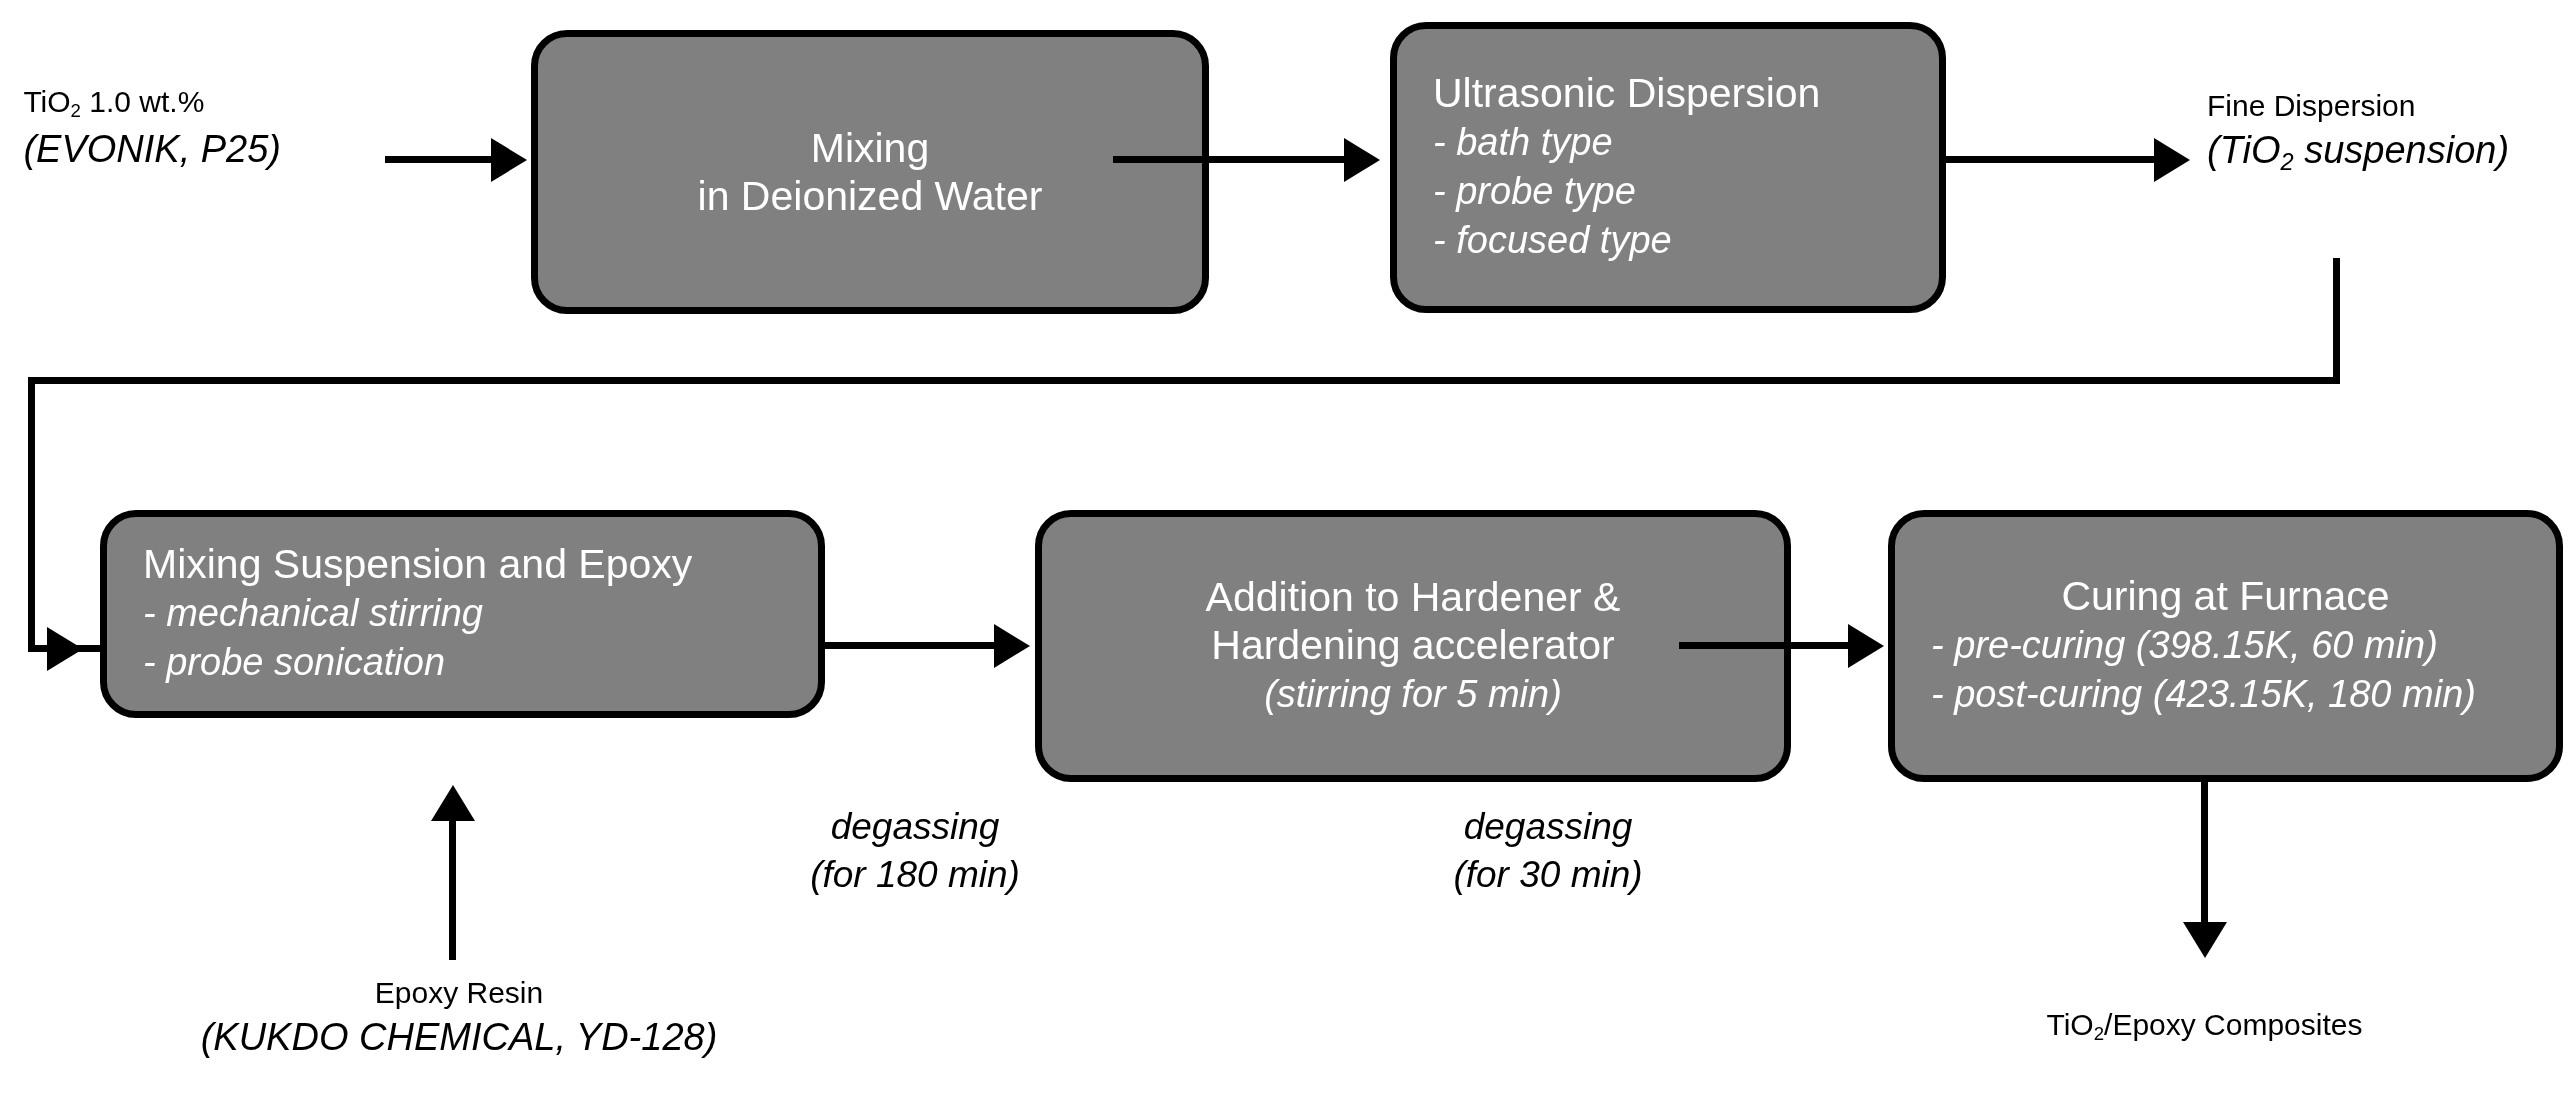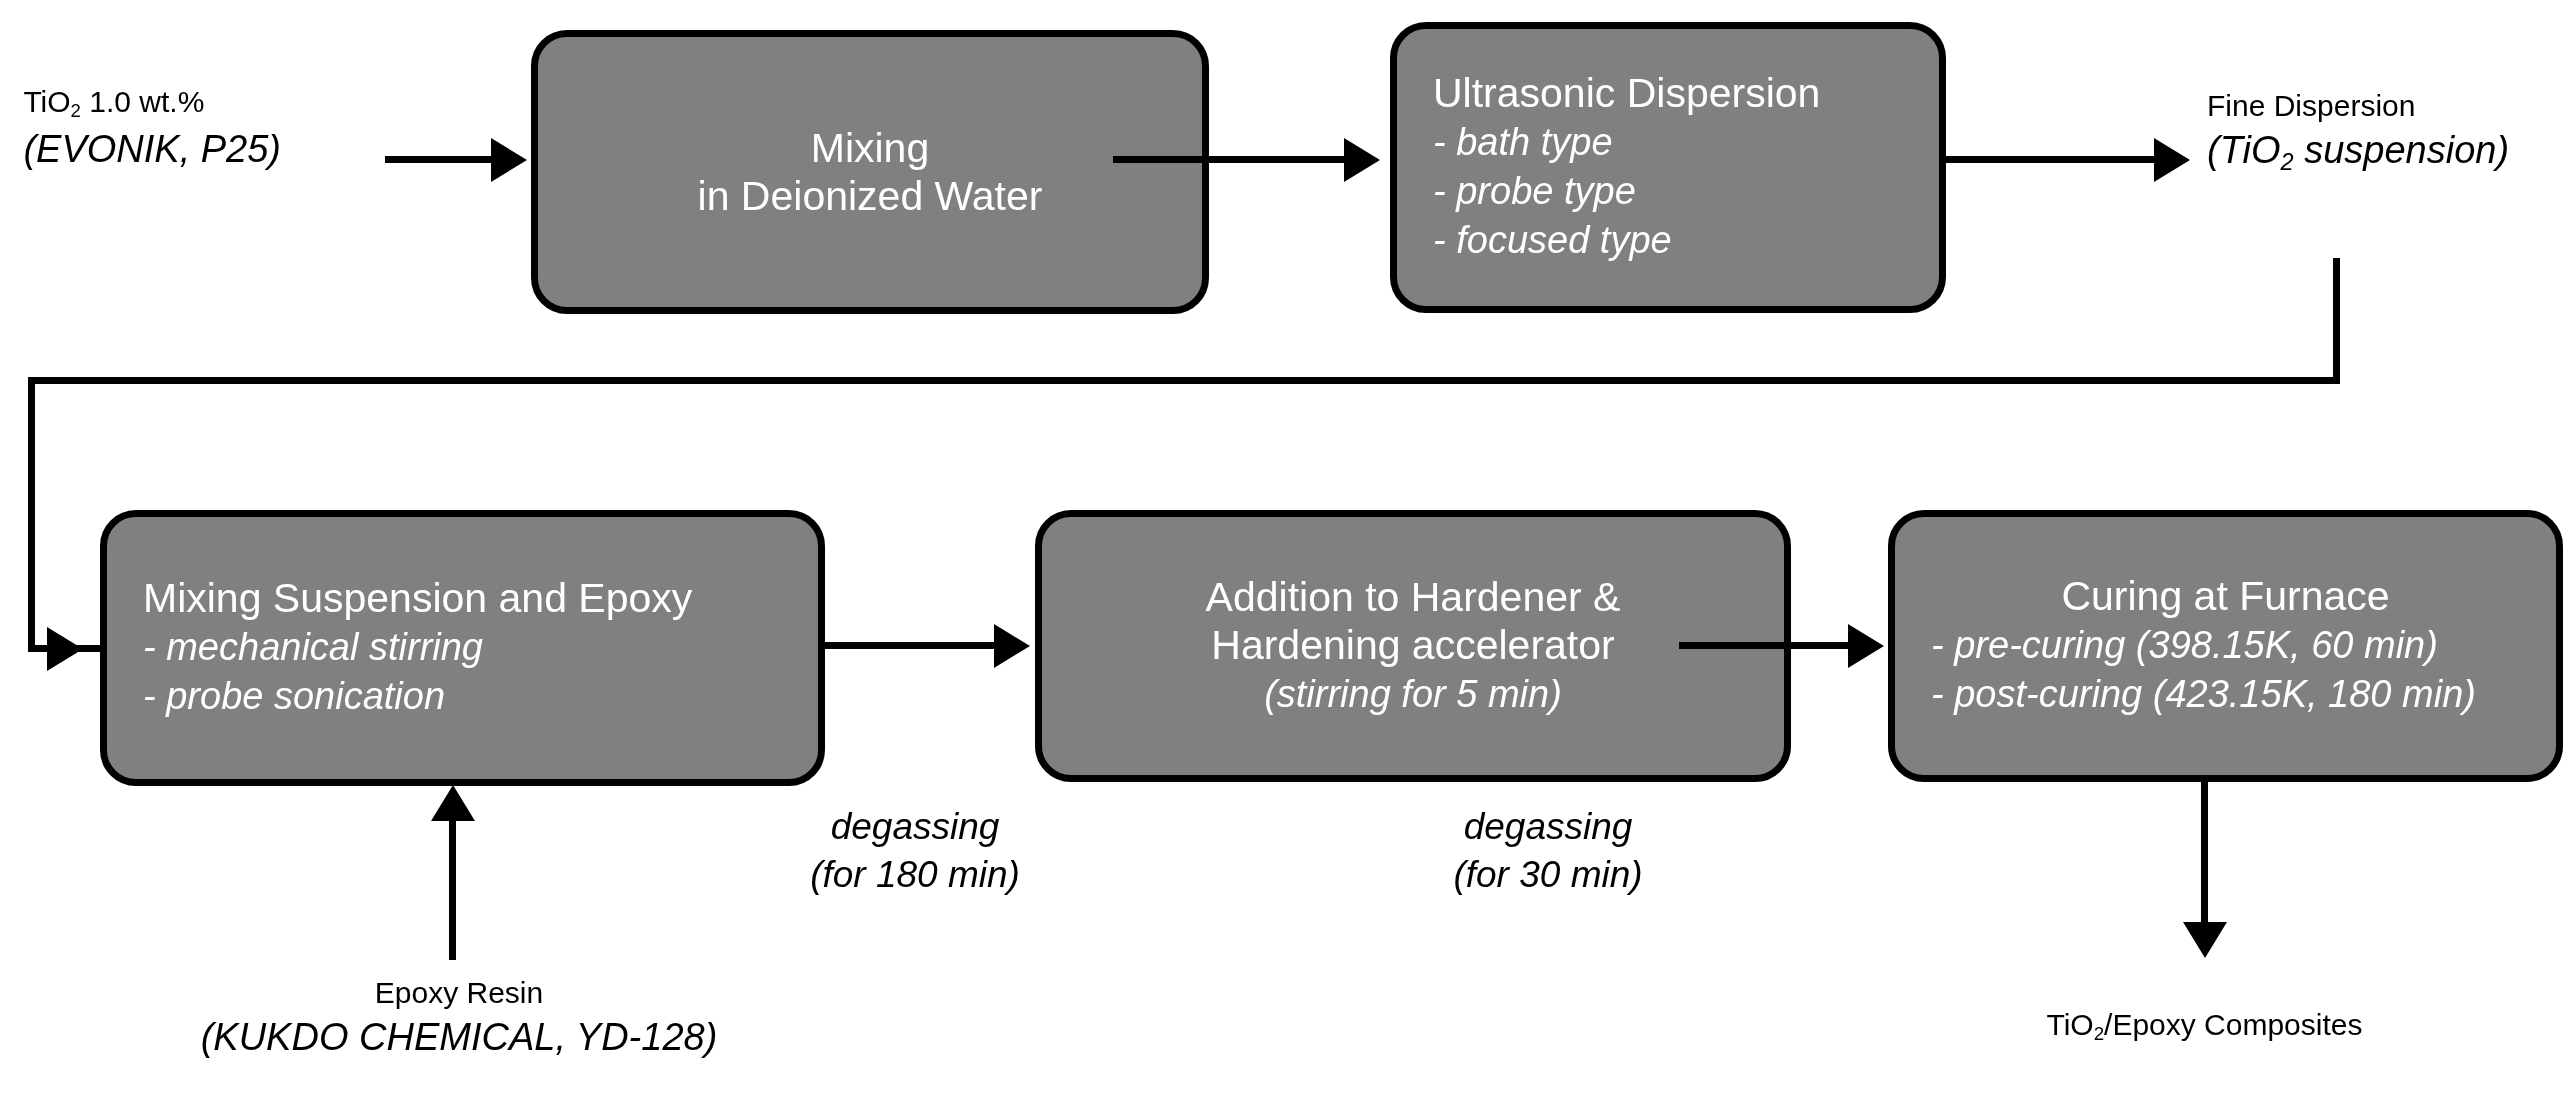--- a/index.html
+++ b/index.html
@@ -137,21 +137,21 @@
     <span class="main">Fine Dispersion</span>
     <span class="paren"><span>(TiO</span><sub>2</sub><span> suspension)</span></span>
   </div>
 
   <div class="vline" style="left:2333px; top:258px; height:126px;"></div>
   <div class="hline" style="left:28px; top:377px; width:2312px;"></div>
   <div class="vline" style="left:28px; top:377px; height:272px;"></div>
   <div class="hline" style="left:28px; top:645px; width:102px;"></div>
   <div class="arrow-r" style="left:47px; top:627px;"></div>
 
-  <div class="pbox" style="left:100px; top:510px; width:725px; height:276px;">
+  <div class="pbox" style="left:100px; top:510px; width:725px; height:208px;">
     <div class="title left-text">Mixing Suspension and Epoxy</div>
     <div class="sub left-text">- mechanical stirring</div>
     <div class="sub left-text">- probe sonication</div>
   </div>
 
   <div class="hline" style="left:825px; top:642px; width:174px;"></div>
   <div class="arrow-r" style="left:994px; top:624px;"></div>
   <div class="edge-note" style="left:782px; top:803px; width:266px;">degassing
 (for 180 min)</div>
 

